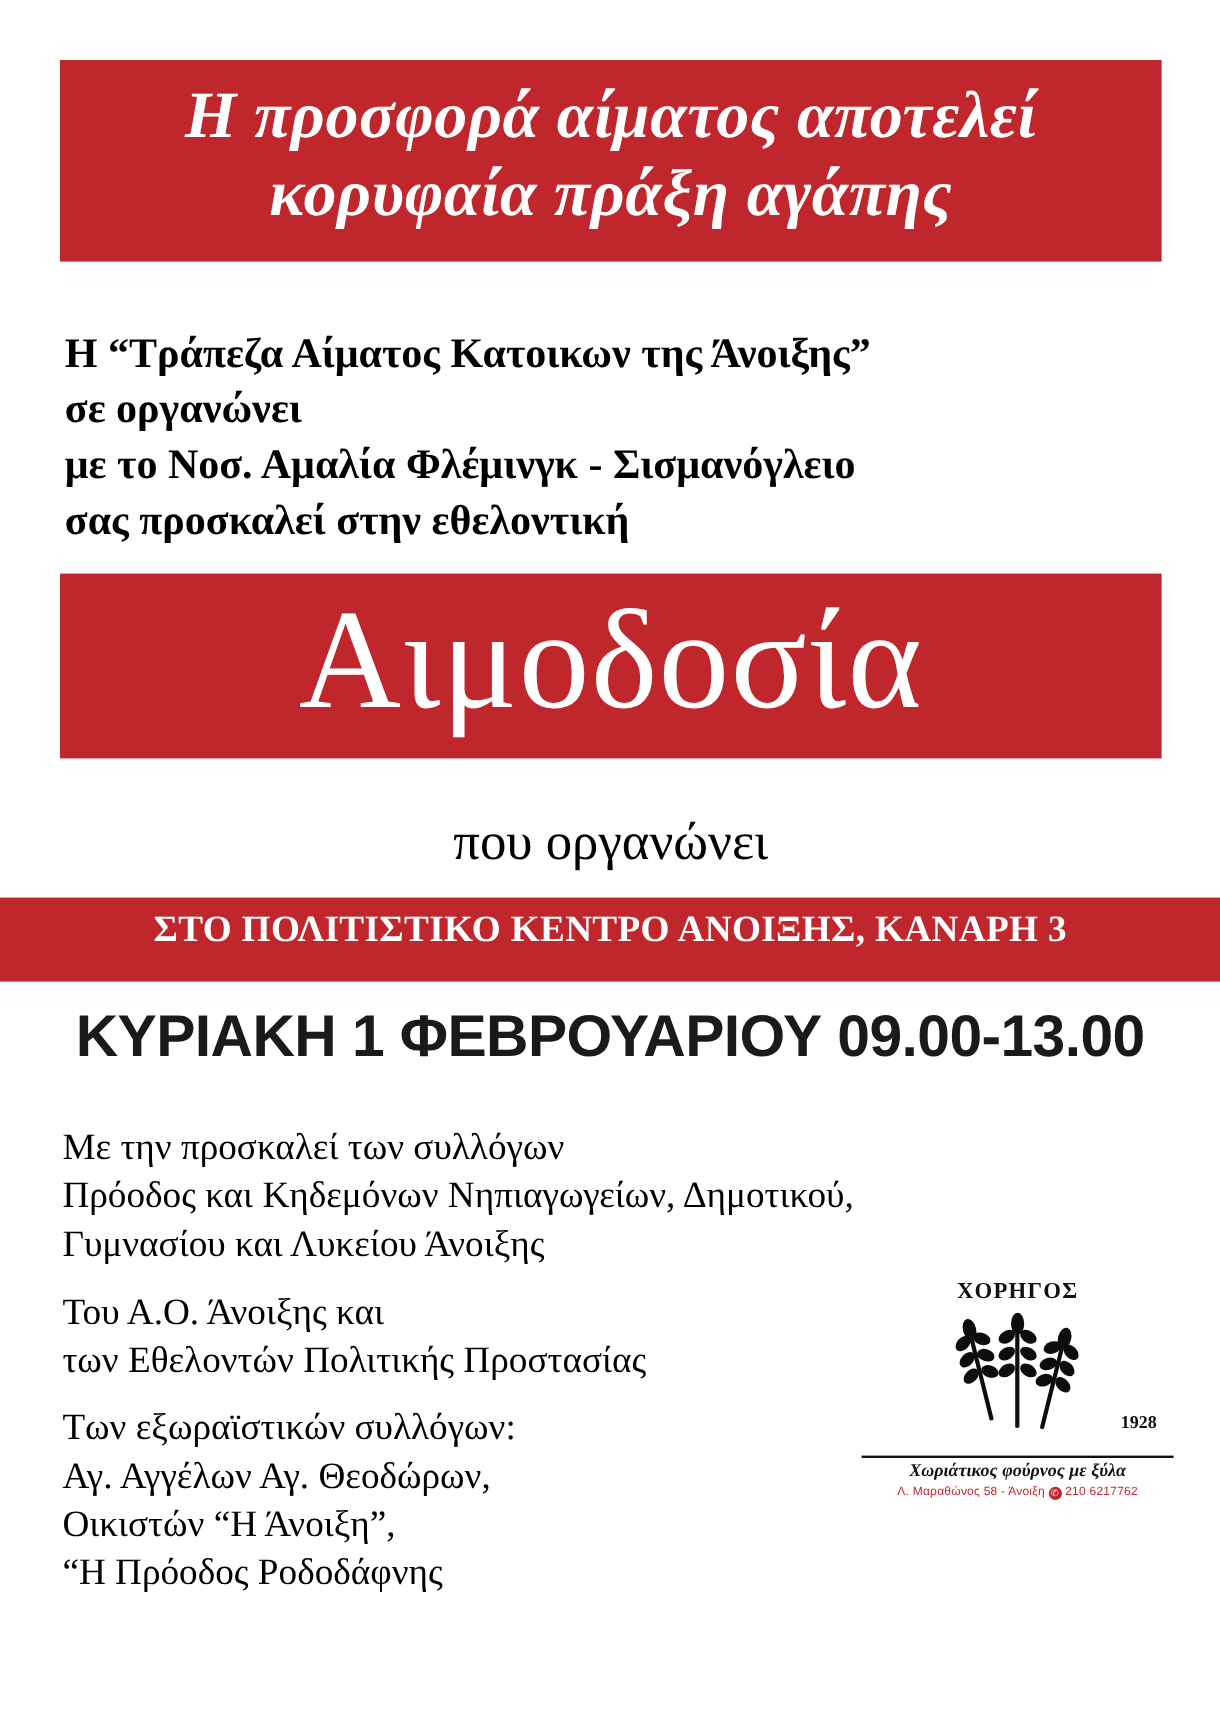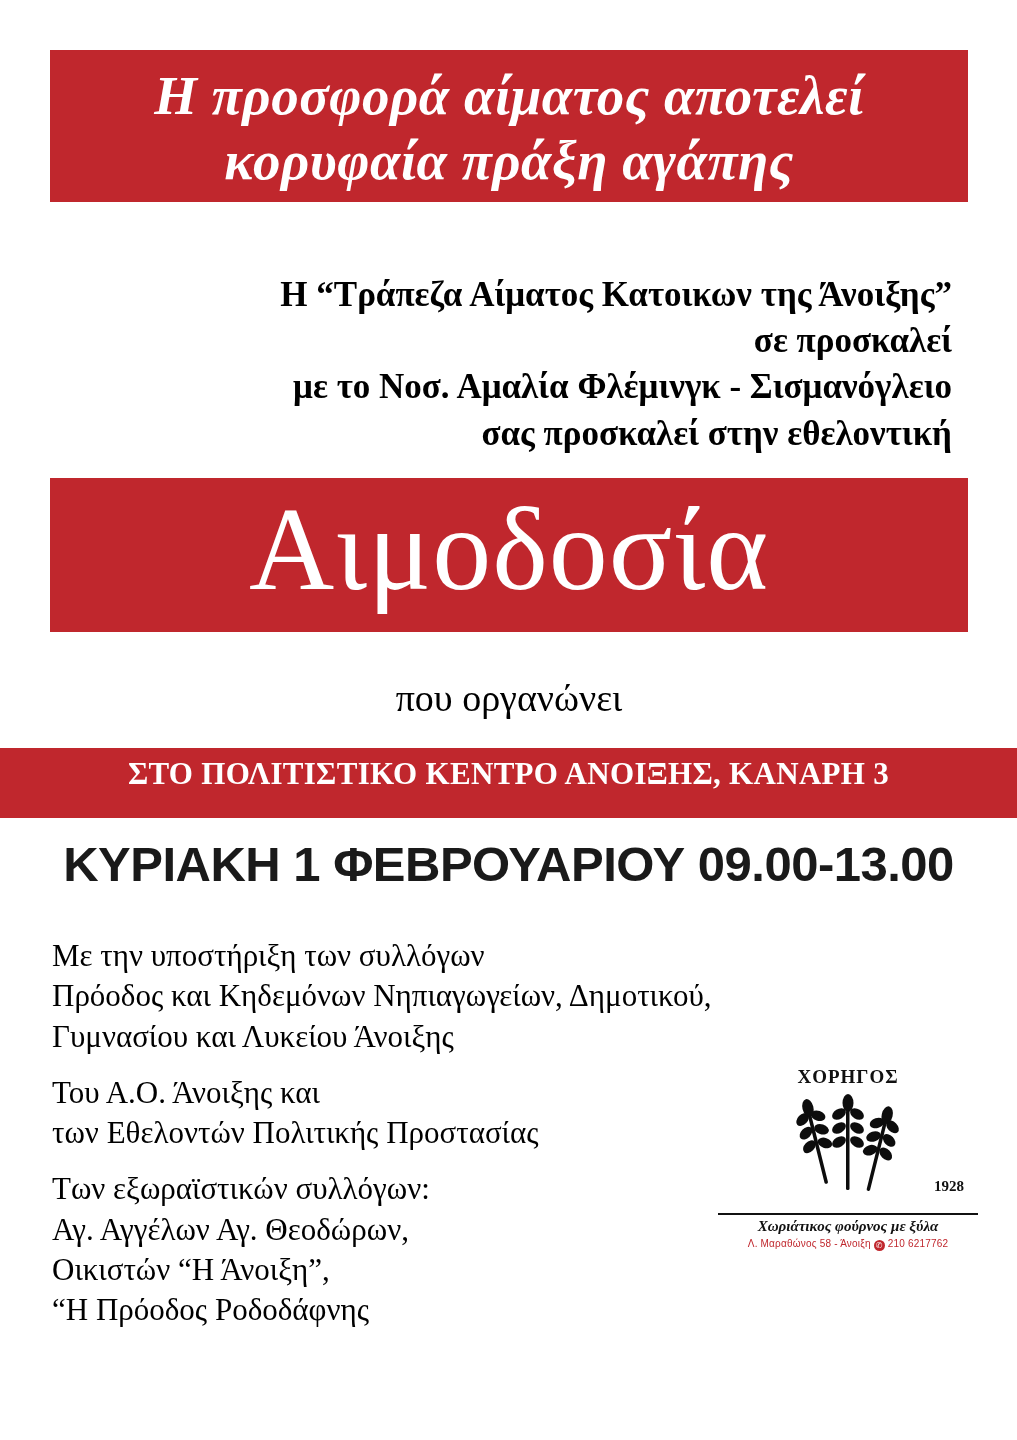--- a/index.html
+++ b/index.html
@@ -28,38 +28,38 @@
     color: #ffffff;
     text-align: center;
     box-sizing: border-box;
   }
 
   .headline-banner {
     position: absolute;
     left: 50px;
     top: 50px;
     width: 918px;
-    padding: 14px 10px 8px 10px;
+    padding: 14px 10px 24px 10px;
   }
   .headline-banner .line {
     font-style: italic;
     font-weight: bold;
     font-size: 55px;
     line-height: 1.18;
     letter-spacing: 0.5px;
     white-space: nowrap;
   }
 
   
   .intro {
     position: absolute;
-    left: 34px;
+    left: 54px;
     top: 272px;
     width: 918px;
-    text-align: right;
+    text-align: left;
   }
   .intro .line {
     font-weight: bold;
     font-size: 35px;
     line-height: 1.32;
     white-space: nowrap;
   }
 
   
   .big-banner {
@@ -76,21 +76,21 @@
     letter-spacing: 1px;
   }
 
   
   .organizes {
     position: absolute;
     left: 50px;
     top: 676px;
     width: 918px;
     text-align: center;
-    font-size: 38px;
+    font-size: 44px;
     font-weight: normal;
   }
 
   
   .venue-strip {
     position: absolute;
     left: 0;
     top: 748px;
     width: 1017px;
     padding: 8px 0 26px 0;
@@ -212,40 +212,40 @@
 
 <div class="poster">
 
   <div class="banner headline-banner">
     <div class="line">Η προσφορά αίματος αποτελεί</div>
     <div class="line">κορυφαία πράξη αγάπης</div>
   </div>
 
   <div class="intro">
     <div class="line">Η “Τράπεζα Αίματος Κατοικων της Άνοιξης”</div>
-    <div class="line">σε προσκαλεί</div>
+    <div class="line">σε οργανώνει</div>
     <div class="line">με το Νοσ. Αμαλία Φλέμινγκ - Σισμανόγλειο</div>
     <div class="line">σας προσκαλεί στην εθελοντική</div>
   </div>
 
   <div class="banner big-banner">
     <div class="word">Αιμοδοσία</div>
   </div>
 
   <div class="organizes">που οργανώνει</div>
 
   <div class="banner venue-strip">
     <div class="venue-text">ΣΤΟ ΠΟΛΙΤΙΣΤΙΚΟ ΚΕΝΤΡΟ  ΑΝΟΙΞΗΣ, ΚΑΝΑΡΗ 3</div>
   </div>
 
   <div class="date-line">ΚΥΡΙΑΚΗ 1 ΦΕΒΡΟΥΑΡΙΟΥ 09.00-13.00</div>
 
   <div class="supporters">
     <div class="grp">
-      <div class="line">Με την υποστήριξη των συλλόγων</div>
+      <div class="line">Με την προσκαλεί των συλλόγων</div>
       <div class="line">Πρόοδος και Κηδεμόνων Νηπιαγωγείων, Δημοτικού,</div>
       <div class="line">Γυμνασίου και Λυκείου Άνοιξης</div>
     </div>
     <div class="grp">
       <div class="line">Του Α.Ο. Άνοιξης και</div>
       <div class="line">των Εθελοντών Πολιτικής Προστασίας</div>
     </div>
     <div class="grp">
       <div class="line">Των εξωραϊστικών συλλόγων:</div>
       <div class="line">Αγ. Αγγέλων Αγ. Θεοδώρων,</div>

